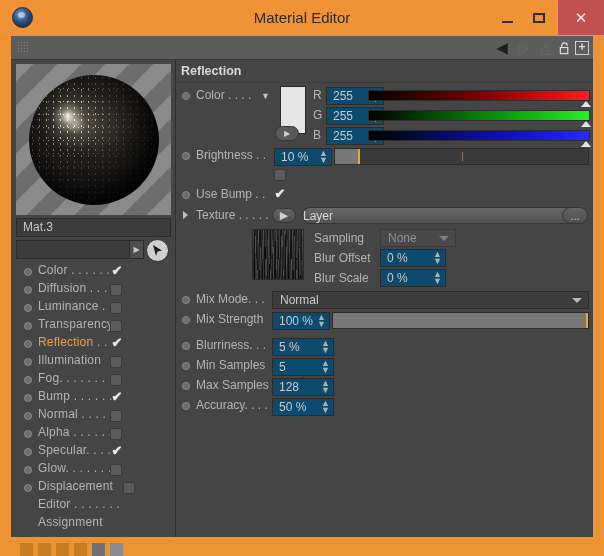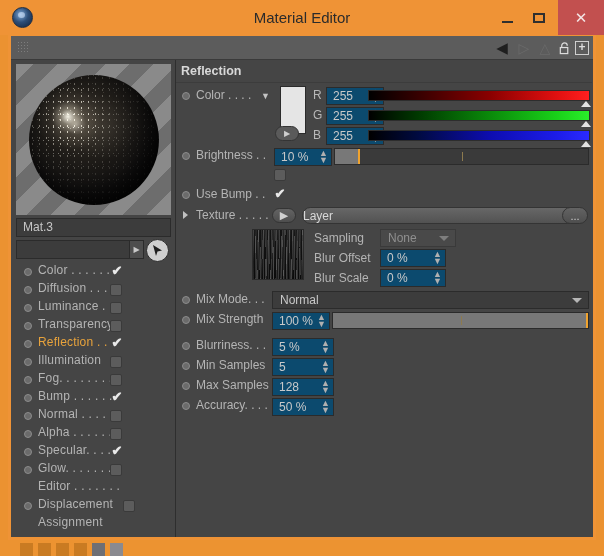--- a/index.html
+++ b/index.html
@@ -447,28 +447,28 @@
           <div class="chan-row">
             <span class="chan-dot"></span>
             <span class="chan-label">Specular. . . .</span>
             <span class="chan-check">✔</span>
           </div>
           <div class="chan-row">
             <span class="chan-dot"></span>
             <span class="chan-label">Glow. . . . . . .</span>
             <span class="chan-box"></span>
           </div>
+          <div class="chan-row">
+            <span class="chan-dot"></span>
+            <span class="chan-label">Displacement</span>
+            <span class="chan-box" style="left:112px"></span>
+          </div>
+
           <div class="chan-row plain">
             <span class="chan-label">Editor . . . . . . .</span>
-          </div>
-
-          <div class="chan-row">
-            <span class="chan-dot"></span>
-            <span class="chan-label">Displacement</span>
-            <span class="chan-box" style="left:112px"></span>
           </div>
           <div class="chan-row plain">
             <span class="chan-label">Assignment</span>
           </div>
         </div>
       </div>
 
       <div class="panel">
         <div class="panel-title">Reflection</div>
         <div class="panel-title-rule"></div>

